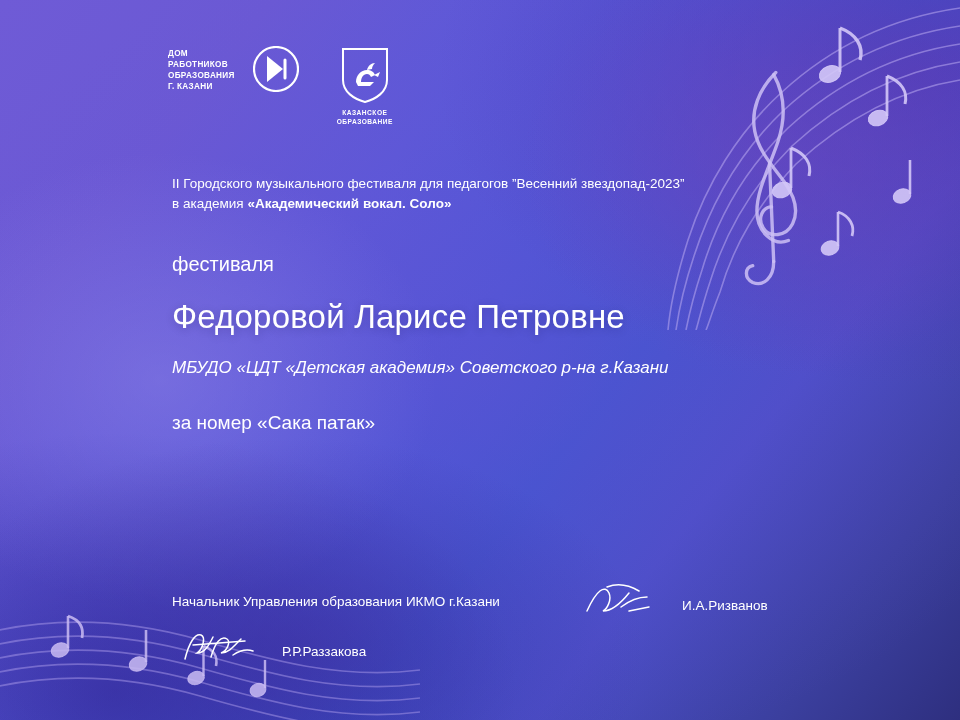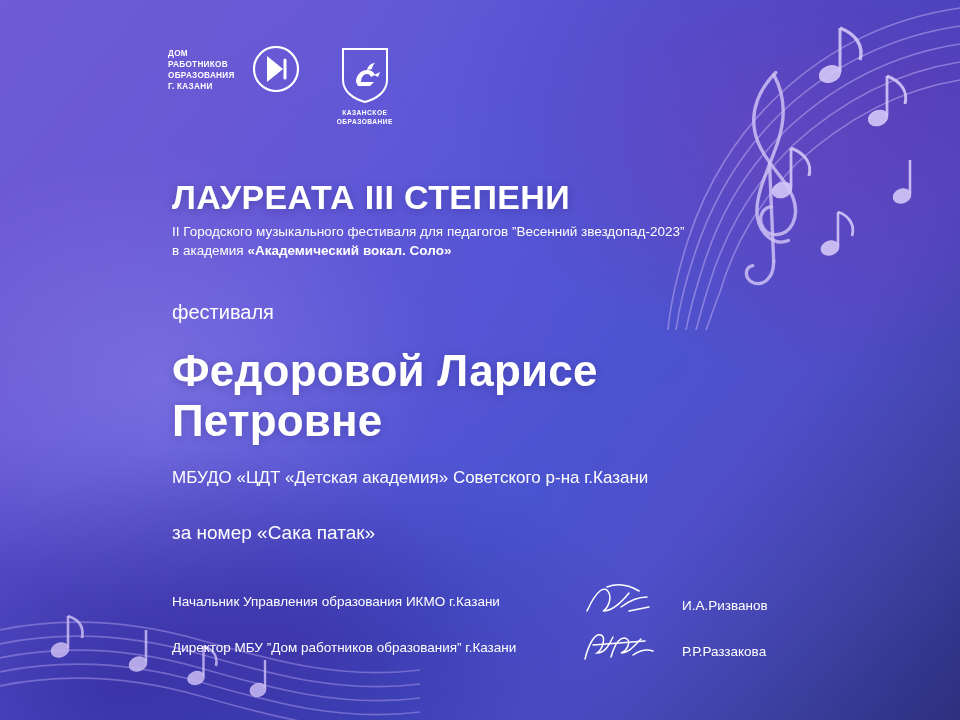--- a/index.html
+++ b/index.html
@@ -152,32 +152,33 @@
 
   .awarded-to {
     color: #ffffff;
     font-size: 20px;
     margin: 40px 0 0 0;
     font-weight: normal;
   }
 
   .recipient {
     color: #ffffff;
-    font-size: 44px;
-    font-weight: bold;
+    font-size: 33px;
+    font-weight: normal;
     margin: 22px 0 0 0;
     letter-spacing: 0.2px;
     text-shadow: 0 2px 8px rgba(20,10,70,0.22);
   }
 
   .organization {
     color: #ffffff;
     font-size: 17px;
     margin: 22px 0 0 0;
     font-weight: normal;
+    font-style: italic;
   }
 
   .performance {
     color: #ffffff;
     font-size: 19px;
     margin: 34px 0 16px 0;
     font-weight: normal;
   }
 
   
@@ -329,21 +330,20 @@
           </g>
         </svg>
       </div>
       <div class="logo-kazan-text">КАЗАНСКОЕ
 ОБРАЗОВАНИЕ</div>
     </div>
 
   </div>
 
   <div class="content">
-    <h2 class="title-sub">ЛАУРЕАТА III СТЕПЕНИ</h2>
 
     <p class="festival-line">
       <span>II Городского музыкального фестиваля для педагогов ”Весенний звездопад-2023”</span><br>
       <span>в академия </span><b>«Академический вокал. Соло»</b>
     </p>
 
     <p class="awarded-to">фестиваля</p>
 
     <p class="recipient">Федоровой Ларисе Петровне</p>
 
@@ -363,21 +363,20 @@
             <path d="M30 6 C 40 2, 52 4, 62 10"></path>
             <path d="M44 26 C 52 20, 60 16, 70 16"></path>
             <path d="M52 30 L 72 26"></path>
           </g>
         </svg>
       </div>
       <div class="sig-name">И.А.Ризванов</div>
     </div>
 
     <div class="sig-row">
-      <div class="sig-role">Директор МБУ ”Дом работников образования” г.Казани</div>
       <div class="sig-mark">
         <svg width="86" height="40" viewBox="0 0 86 40">
           <g fill="none" stroke="#ffffff" stroke-width="1.5" stroke-linecap="round">
             <path d="M8 32 C 12 16, 18 6, 24 8 C 29 10, 26 22, 20 26 C 28 26, 32 18, 36 10"></path>
             <path d="M34 30 C 38 16, 44 8, 50 12 C 54 15, 50 24, 44 26 C 52 26, 58 18, 64 12"></path>
             <path d="M16 18 L 68 14"></path>
             <path d="M56 28 C 62 24, 70 22, 76 24"></path>
           </g>
         </svg>
       </div>

